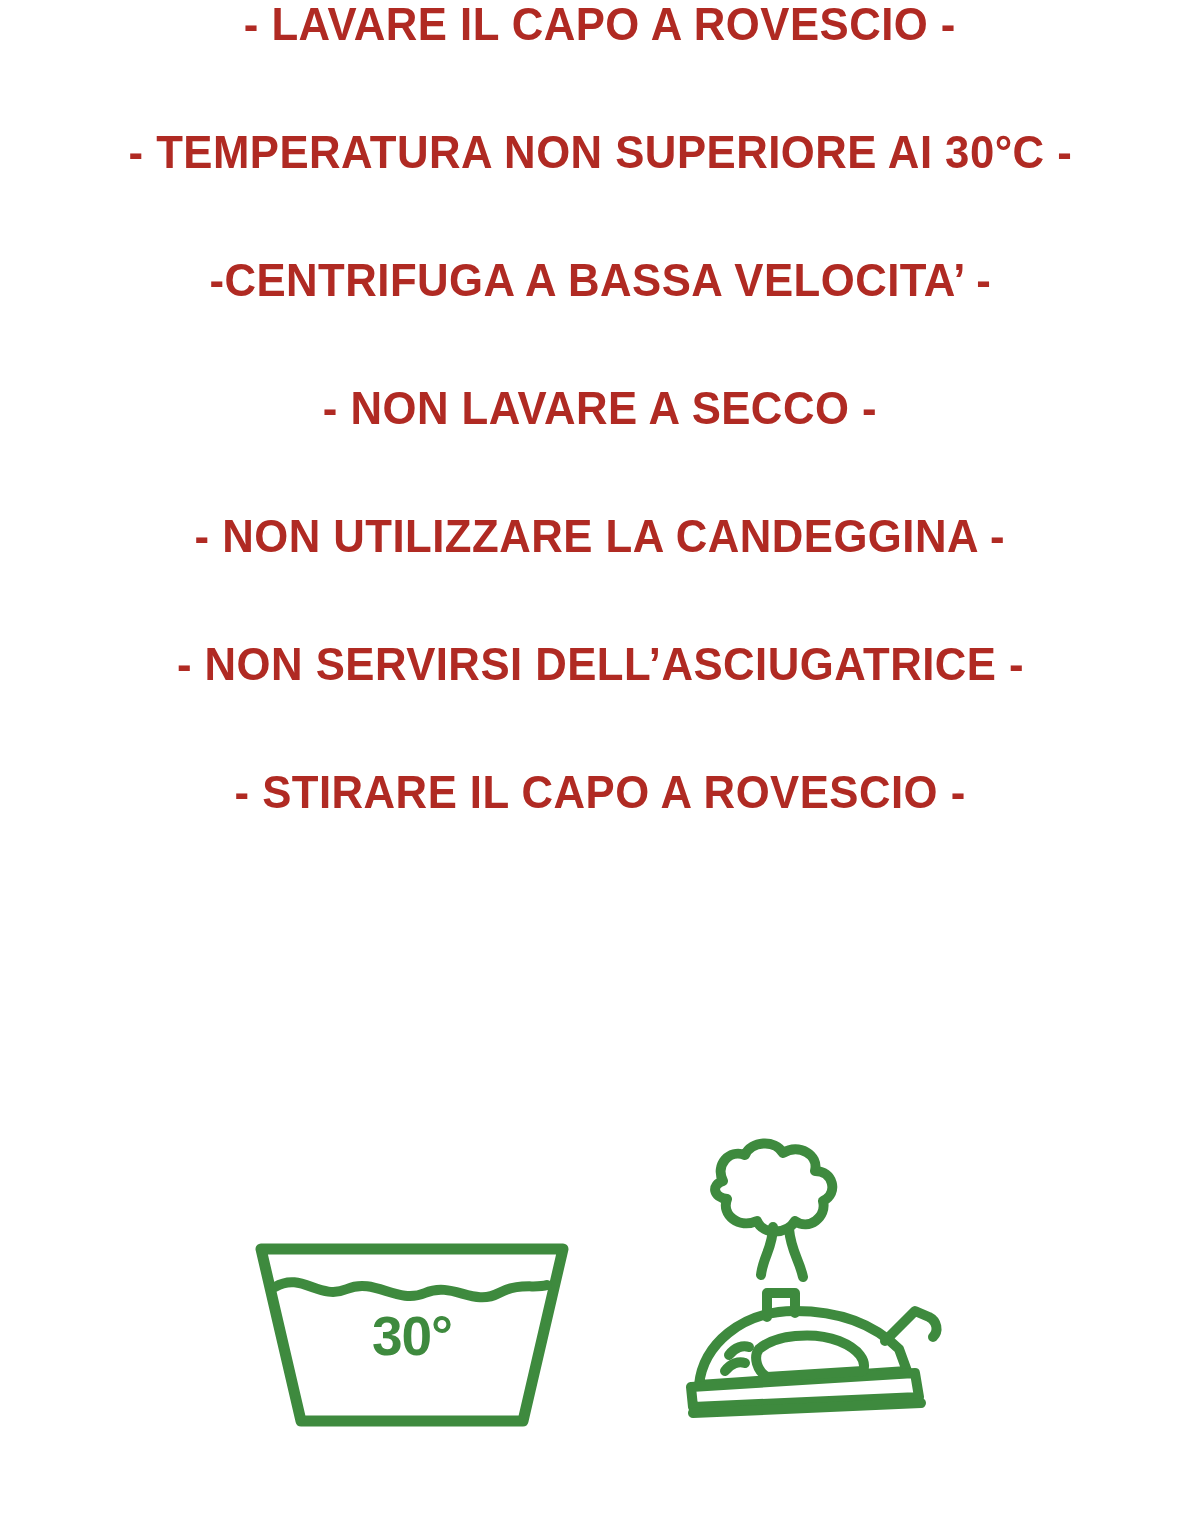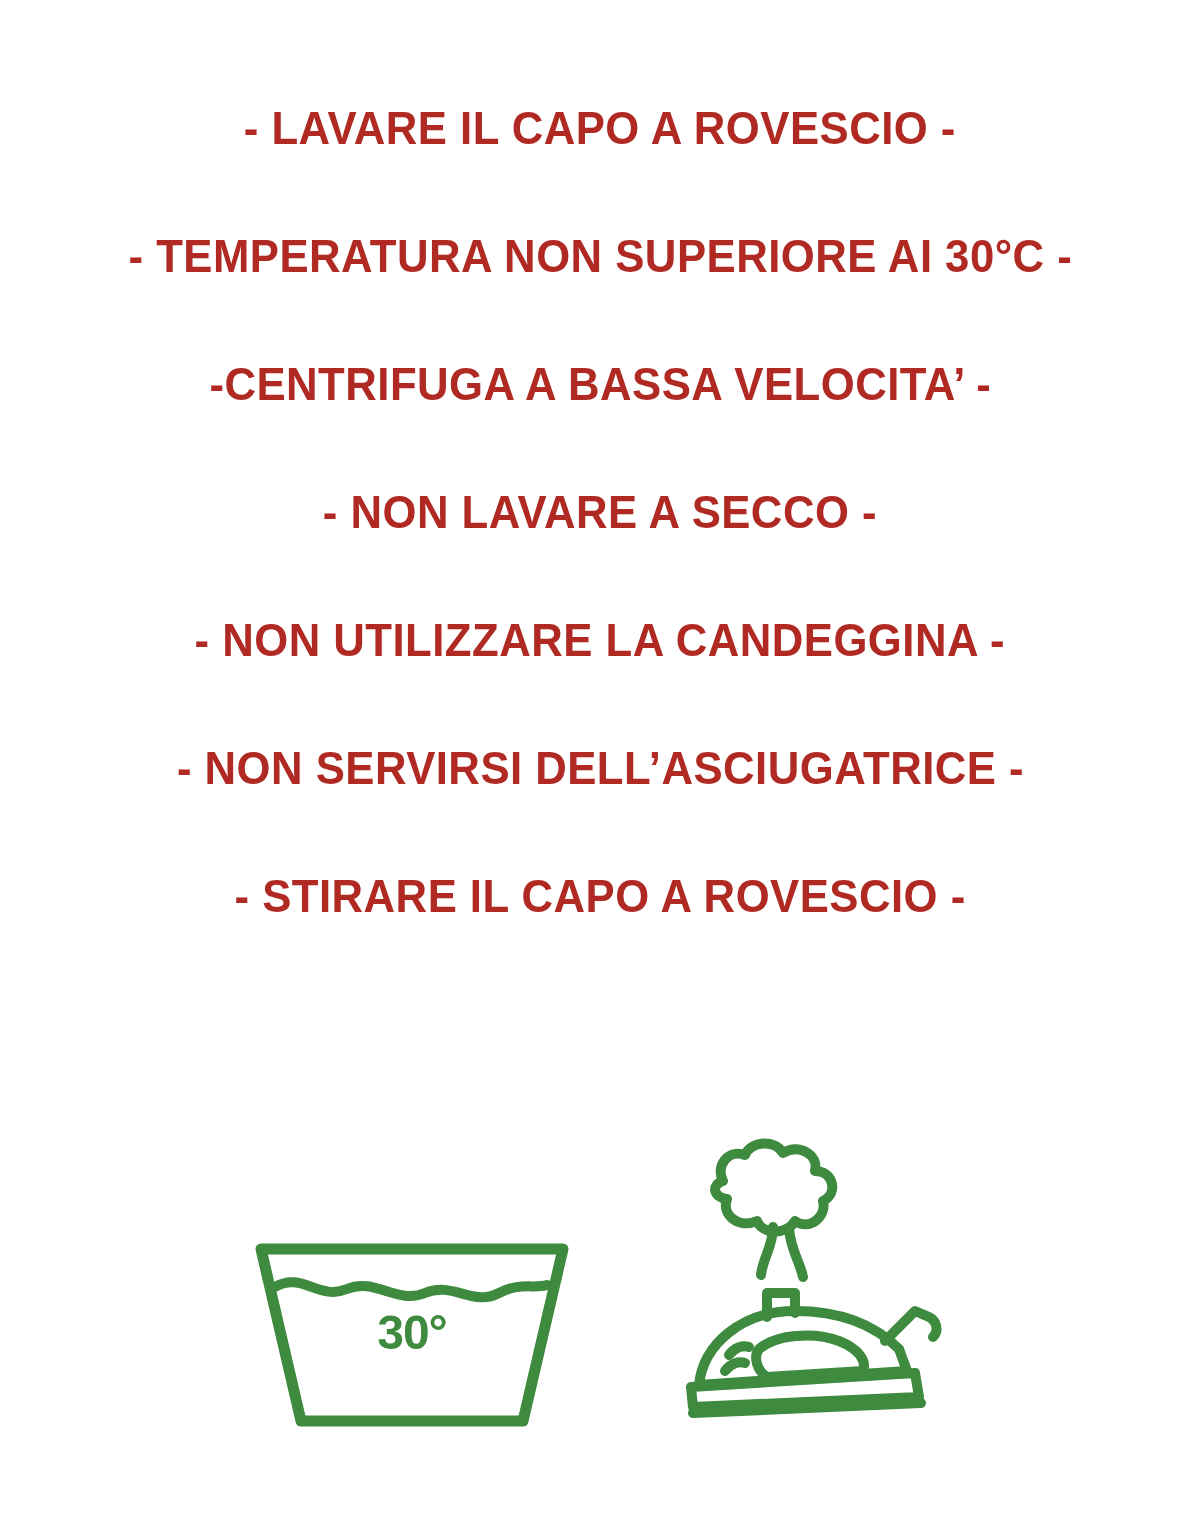--- a/index.html
+++ b/index.html
@@ -14,21 +14,20 @@
     overflow: hidden;
   }
   .page {
     width: 1200px;
     height: 1531px;
     position: relative;
     background: #ffffff;
     box-sizing: border-box;
   }
   .instructions {
-    padding-top: 104px;
     display: flex;
     flex-direction: column;
     align-items: center;
   }
   .instruction-line {
     color: #B02A23;
     font-family: "Liberation Sans", sans-serif;
     font-weight: bold;
     font-size: 47px;
     letter-spacing: 0.5px;
@@ -61,21 +60,21 @@
   }
   .wash-temp {
     position: absolute;
     left: 0;
     right: 0;
     top: 74px;
     text-align: center;
     color: #3E8A3E;
     font-family: "Liberation Sans", sans-serif;
     font-weight: bold;
-    font-size: 48px;
+    font-size: 55px;
     line-height: 1;
     letter-spacing: -1px;
   }
   .iron-symbol {
     width: 290px;
     height: 300px;
   }
 </style>
 </head>
 <body>

